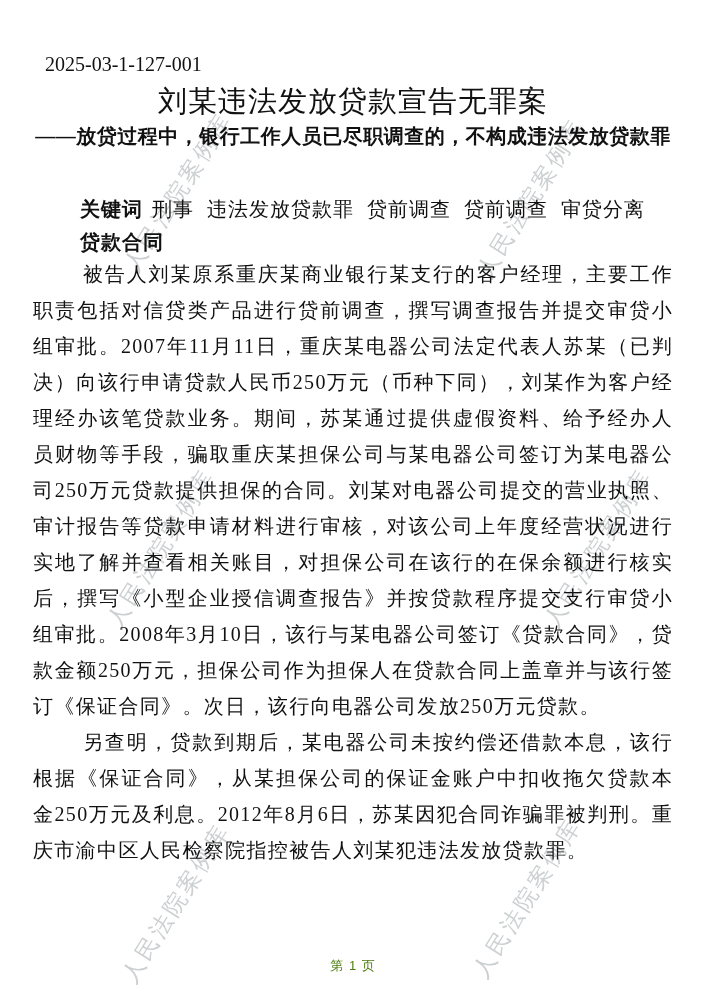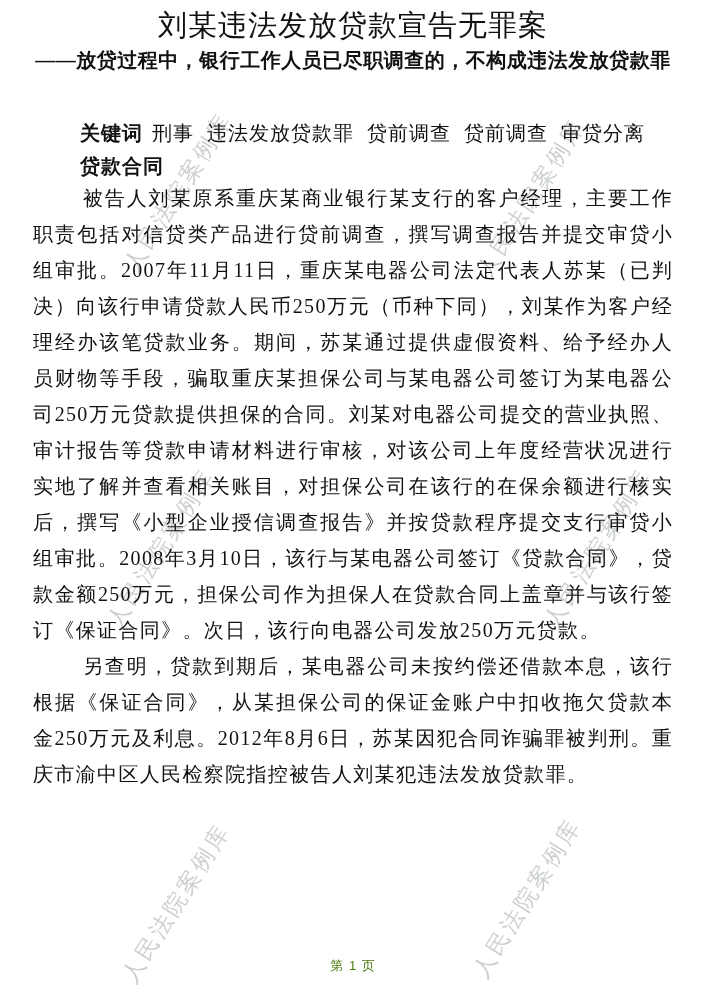--- a/index.html
+++ b/index.html
@@ -124,20 +124,21 @@
     <div class="wm wm1" style="color: rgb(196, 200, 202);">人民法院案例库</div>
     <div class="wm wm2" style="color: rgb(196, 200, 202);">人民法院案例库</div>
     <div class="wm wm3" style="color: rgb(196, 200, 202);">人民法院案例库</div>
     <div class="wm wm4" style="color: rgb(196, 200, 202);">人民法院案例库</div>
     <div class="wm wm5" style="color: rgb(196, 200, 202);">人民法院案例库</div>
     <div class="wm wm6" style="color: rgb(196, 200, 202);">人民法院案例库</div>
   </div>
 
   <div class="content">
 
+    <div class="doc-number">2025-03-1-127-001</div>
 
     <h1 class="title">刘某违法发放贷款宣告无罪案</h1>
 
     <div class="subtitle">——放贷过程中，银行工作人员已尽职调查的，不构成违法发放贷款罪</div>
 
     <div class="keywords">
       <span class="kw-label">关键词</span><span class="kw-items"><span class="kw-item">刑事</span><span class="kw-item">违法发放贷款罪</span><span class="kw-item">贷前调查</span><span class="kw-item">贷前调查</span><span class="kw-item">审贷分离</span></span>
     </div>
 
     <h2 class="section-heading">贷款合同</h2>

